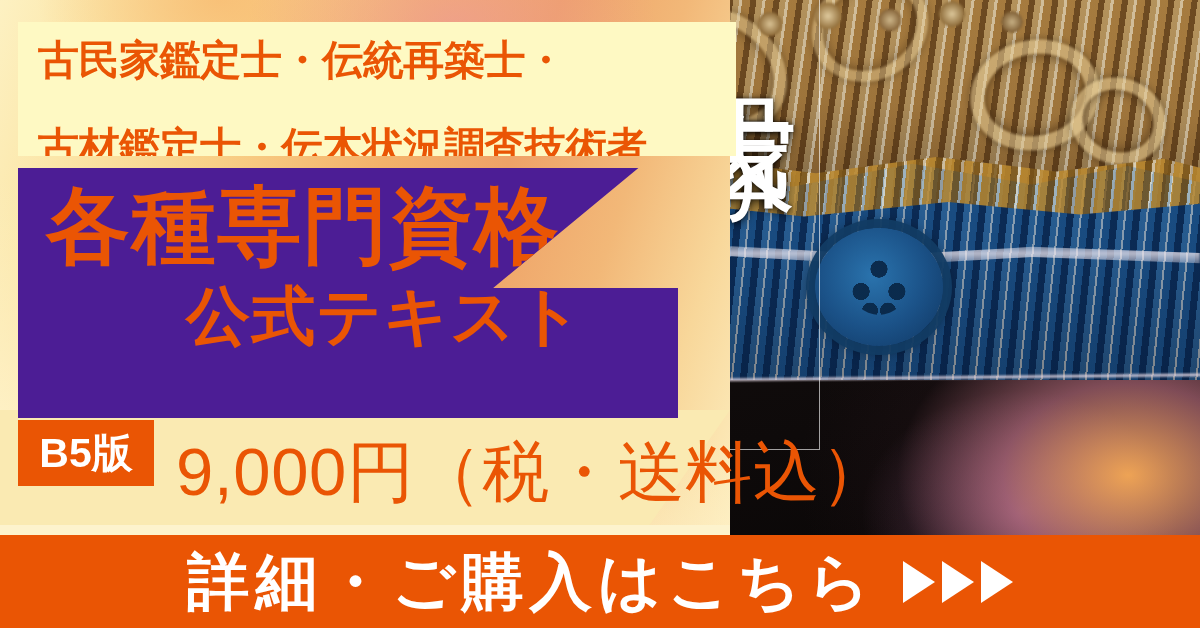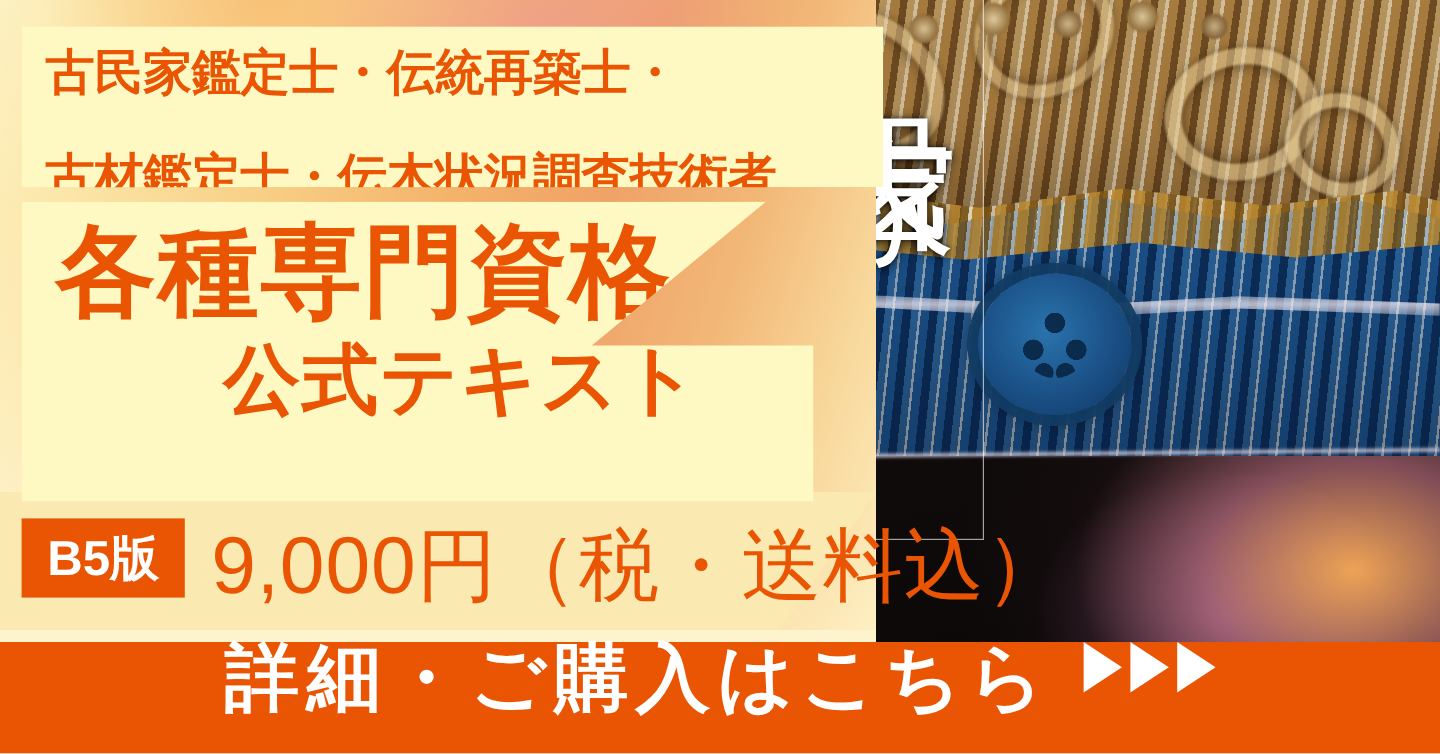--- a/index.html
+++ b/index.html
@@ -173,21 +173,21 @@
   .cert-text {
     position:absolute; left:20px; top:12px;
     font-size:41px; line-height:1.28;
     font-weight:700; color:#ea5504;
     letter-spacing:-.01em; white-space:nowrap;
   }
   .panel-main-cut {
     position:absolute; left:18px; top:168px;
     width:660px; height:250px;
     z-index:3;
-    background:#fef9c3;
+    background:#4c1d95;
     clip-path:polygon(0 0, 94% 0, 72% 48%, 100% 48%, 100% 100%, 0 100%);
   }
   .headline-1 {
     position:absolute; left:28px; top:16px;
     font-size:84px; line-height:1; font-weight:700;
     color:#ea5504; letter-spacing:.02em; white-space:nowrap;
   }
   .headline-2 {
     position:absolute; left:168px; top:116px;
     font-size:64px; line-height:1; font-weight:700;
@@ -196,21 +196,21 @@
 
   
   .price-band {
     position:absolute; left:0; top:410px;
     width:730px; height:125px;
     background:#faeab2;
     clip-path:polygon(0 0, 100% 0, 88% 100%, 0 100%);
     z-index:2;
   }
   .badge-b5 {
-    position:absolute; left:18px; top:432px;
+    position:absolute; left:18px; top:420px;
     width:136px; height:66px;
     background:#ea5504;
     display:flex; align-items:center; justify-content:center;
     z-index:5;
   }
   .badge-b5 span {
     color:#ffffff; font-size:41px; font-weight:700;
     line-height:1; letter-spacing:0;
   }
   .price-text {
@@ -218,21 +218,21 @@
     font-size:67px; line-height:1.32; font-weight:400;
     color:#ea5504; letter-spacing:.01em;
     white-space:nowrap; z-index:5;
   }
 
   
   .cta-bar {
     position:absolute; left:0; bottom:0;
     width:1200px; height:93px;
     background:#ea5504;
-    display:flex; align-items:flex-start; justify-content:center;
+    display:flex; align-items:center; justify-content:center;
     z-index:10;
   }
   .cta-text {
     color:#ffffff; font-size:62px; font-weight:700;
     letter-spacing:.10em; line-height:1; white-space:nowrap;
   }
   .cta-arrows {
     display:flex; align-items:center; gap:7px; margin-left:26px;
   }
   .arrow {

